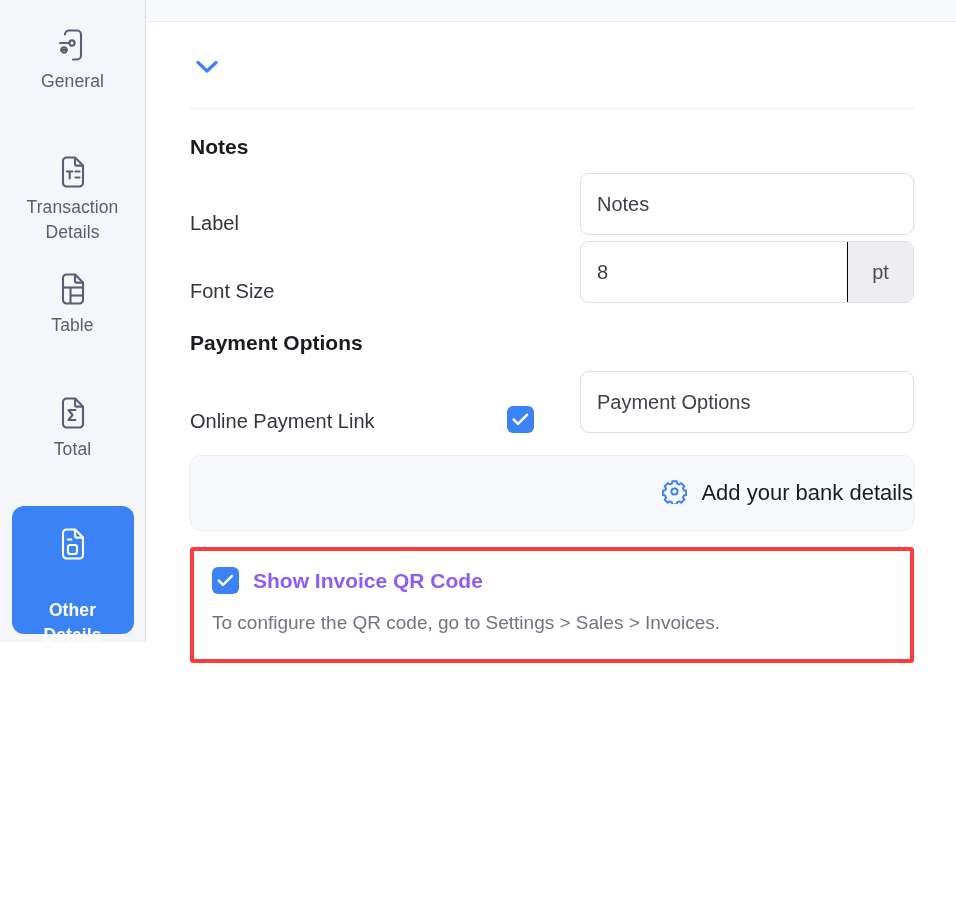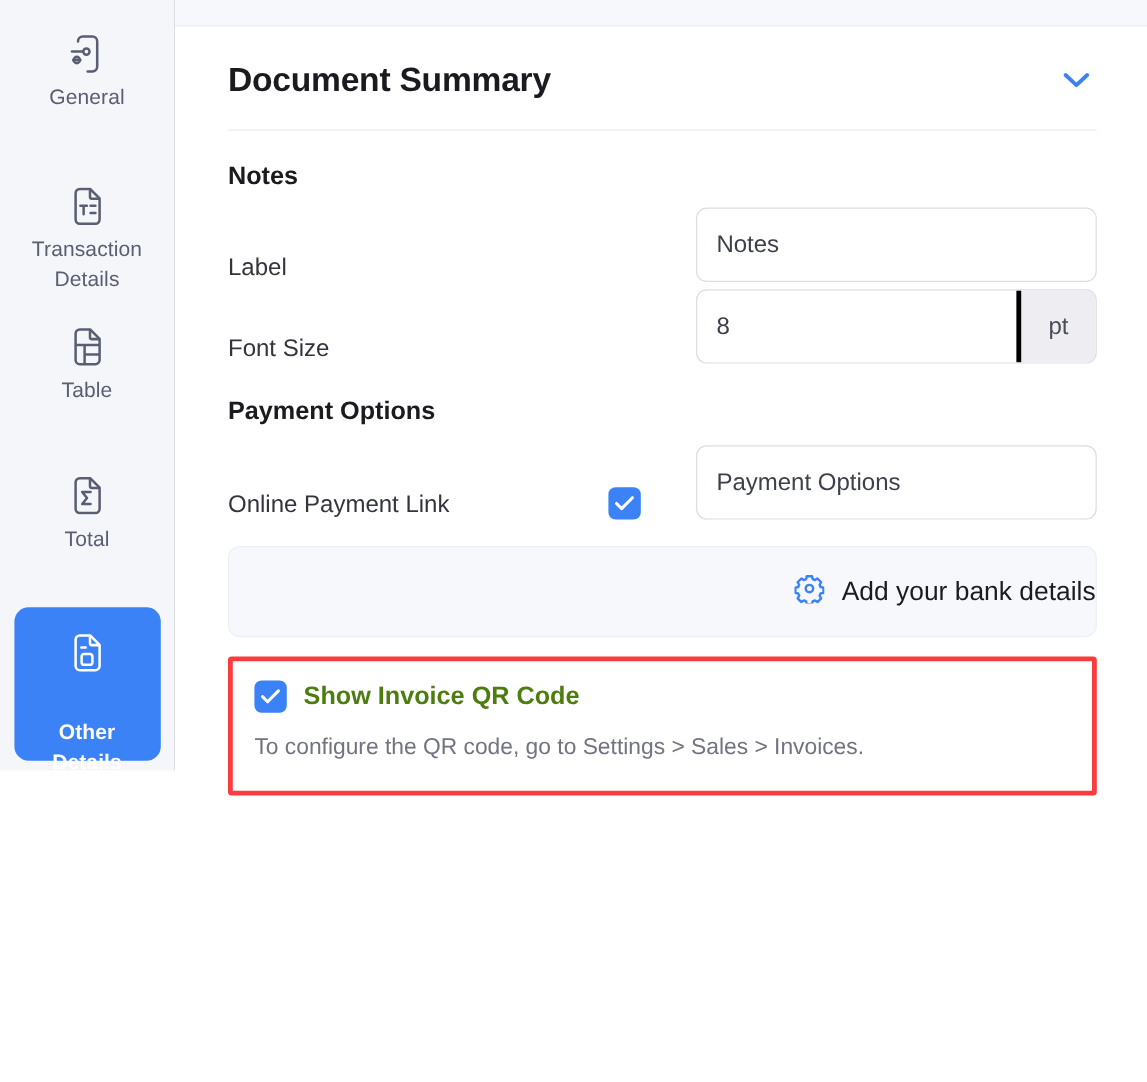--- a/index.html
+++ b/index.html
@@ -161,21 +161,21 @@
     flex: 1 1 auto;
     display: flex; align-items: center;
     padding: 0 16px;
     font-size: 20px;
     color: #3d3f4a;
     cursor: text;
   }
   .num-wrap .unit {
     flex: 0 0 66px;
     background: #eeeef2;
-    border-left: 4px solid #000000;
+    border-left: 1px solid #000000;
     display: flex; align-items: center; justify-content: center;
     font-size: 20px;
     color: #4a4c57;
   }
 
   .cb {
     width: 27px; height: 27px;
     border-radius: 6px;
     background: #3b82f6;
     display: inline-flex;
@@ -213,21 +213,21 @@
   }
   .qr-head {
     display: flex;
     align-items: center;
     gap: 14px;
     margin-bottom: 13px;
   }
   .qr-head .lbl {
     font-size: 21px;
     font-weight: 700;
-    color: #4d7c0f;
+    color: #8b5cf6;
   }
   .qr-desc {
     font-size: 19px;
     line-height: 32px;
     color: #72747f;
     max-width: 580px;
   }
 </style>
 </head>
 <body>
@@ -299,21 +299,20 @@
     </div>
 
   </nav>
 
   <div class="main">
     <div class="topstrip"></div>
 
     <div class="content">
 
       <div class="panel-head">
-        <div class="panel-title">Document Summary</div>
         <div class="chev">
           <svg width="22" height="14" viewBox="0 0 22 14" fill="none">
             <path d="M2 2.5 11 11l9-8.5" stroke="#3b82f6" stroke-width="3.2" stroke-linecap="round" stroke-linejoin="round"></path>
           </svg>
         </div>
       </div>
 
       <div class="divider"></div>
 
       <div class="section-title">Notes</div>

